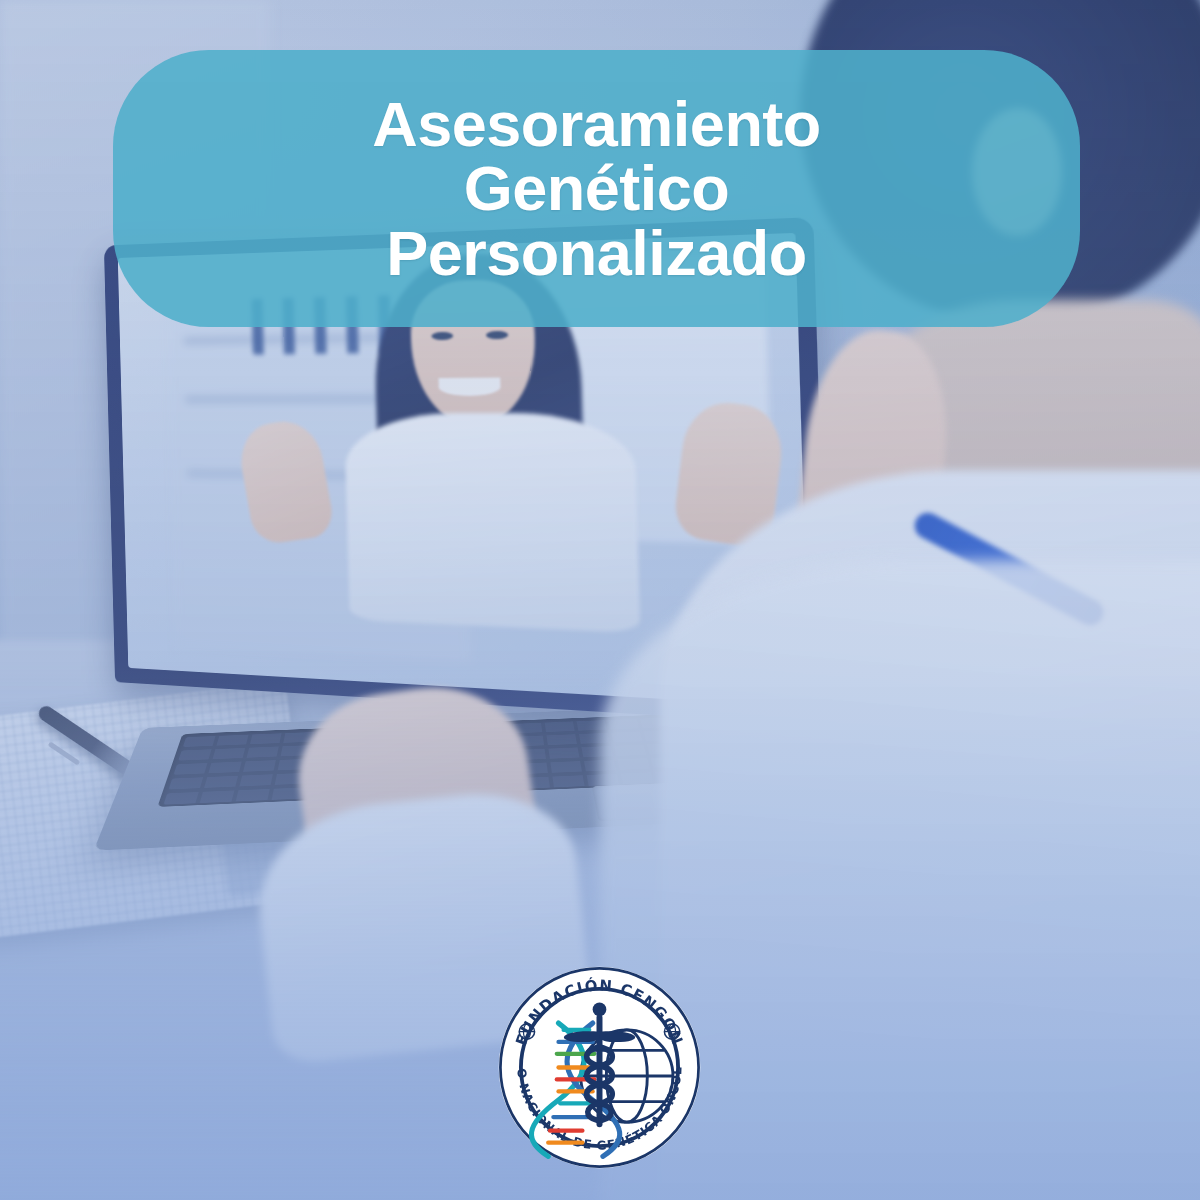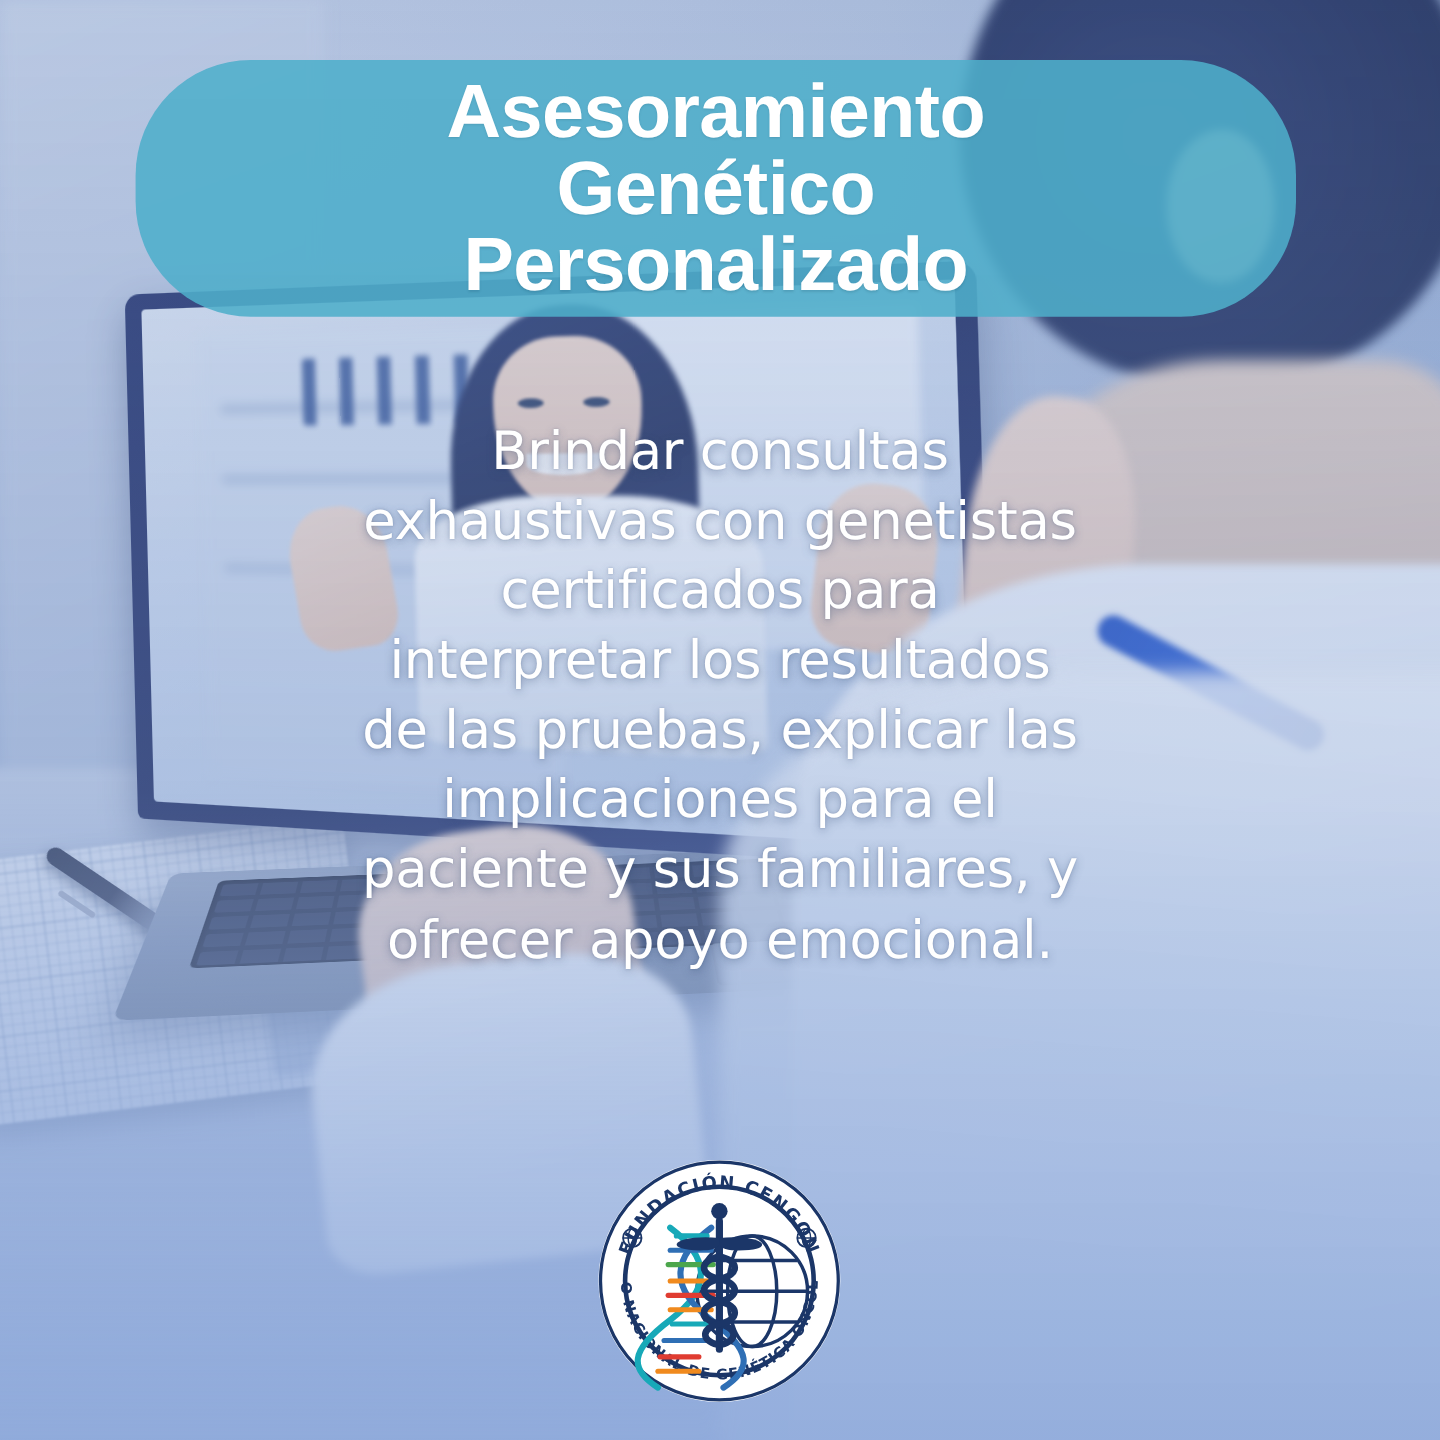--- a/index.html
+++ b/index.html
@@ -223,21 +223,21 @@
   }
 
   
   .bg-wash {
     position:absolute; inset:0;
     background:linear-gradient(180deg, rgba(125,155,205,.20) 0%, rgba(130,158,208,.34) 55%, rgba(143,170,219,.70) 86%, rgba(143,170,219,.92) 100%);
   }
 
   
   .title-banner {
-    position:absolute; left:113px; top:50px; width:967px; height:214px;
+    position:absolute; left:113px; top:50px; width:967px; height:277px;
     background:rgba(79,174,203,.88);
     border-radius:96px;
     display:flex; align-items:center; justify-content:center;
   }
   .title-text {
     font-family:"Liberation Sans", sans-serif;
     font-weight:bold; color:#ffffff; text-align:center;
     font-size:63px; line-height:1.02; letter-spacing:-.5px;
     white-space:pre-line;
     text-shadow:0 1px 2px rgba(20,70,95,.18);
@@ -314,28 +314,20 @@
 
     <div class="bg-wash"></div>
   </div>
 
   <div class="title-banner">
     <div class="title-text">Asesoramiento
 Genético
 Personalizado</div>
   </div>
 
-  <div class="body-copy">Brindar consultas
-exhaustivas con genetistas
-certificados para
-interpretar los resultados
-de las pruebas, explicar las
-implicaciones para el
-paciente y sus familiares, y
-ofrecer apoyo emocional.</div>
 
   <div class="logo-wrap">
     <svg class="logo-svg" viewBox="0 0 240 240">
       <defs>
         <path id="arcTop" d="M 30,120 A 90,90 0 0 1 210,120"></path>
         <path id="arcBot" d="M 24,120 A 96,96 0 0 0 216,120"></path>
       </defs>
 
       <circle cx="120" cy="120" r="118" fill="#ffffff"></circle>
       <circle cx="120" cy="120" r="116" fill="none" stroke="#1B3668" stroke-width="3.2"></circle>

